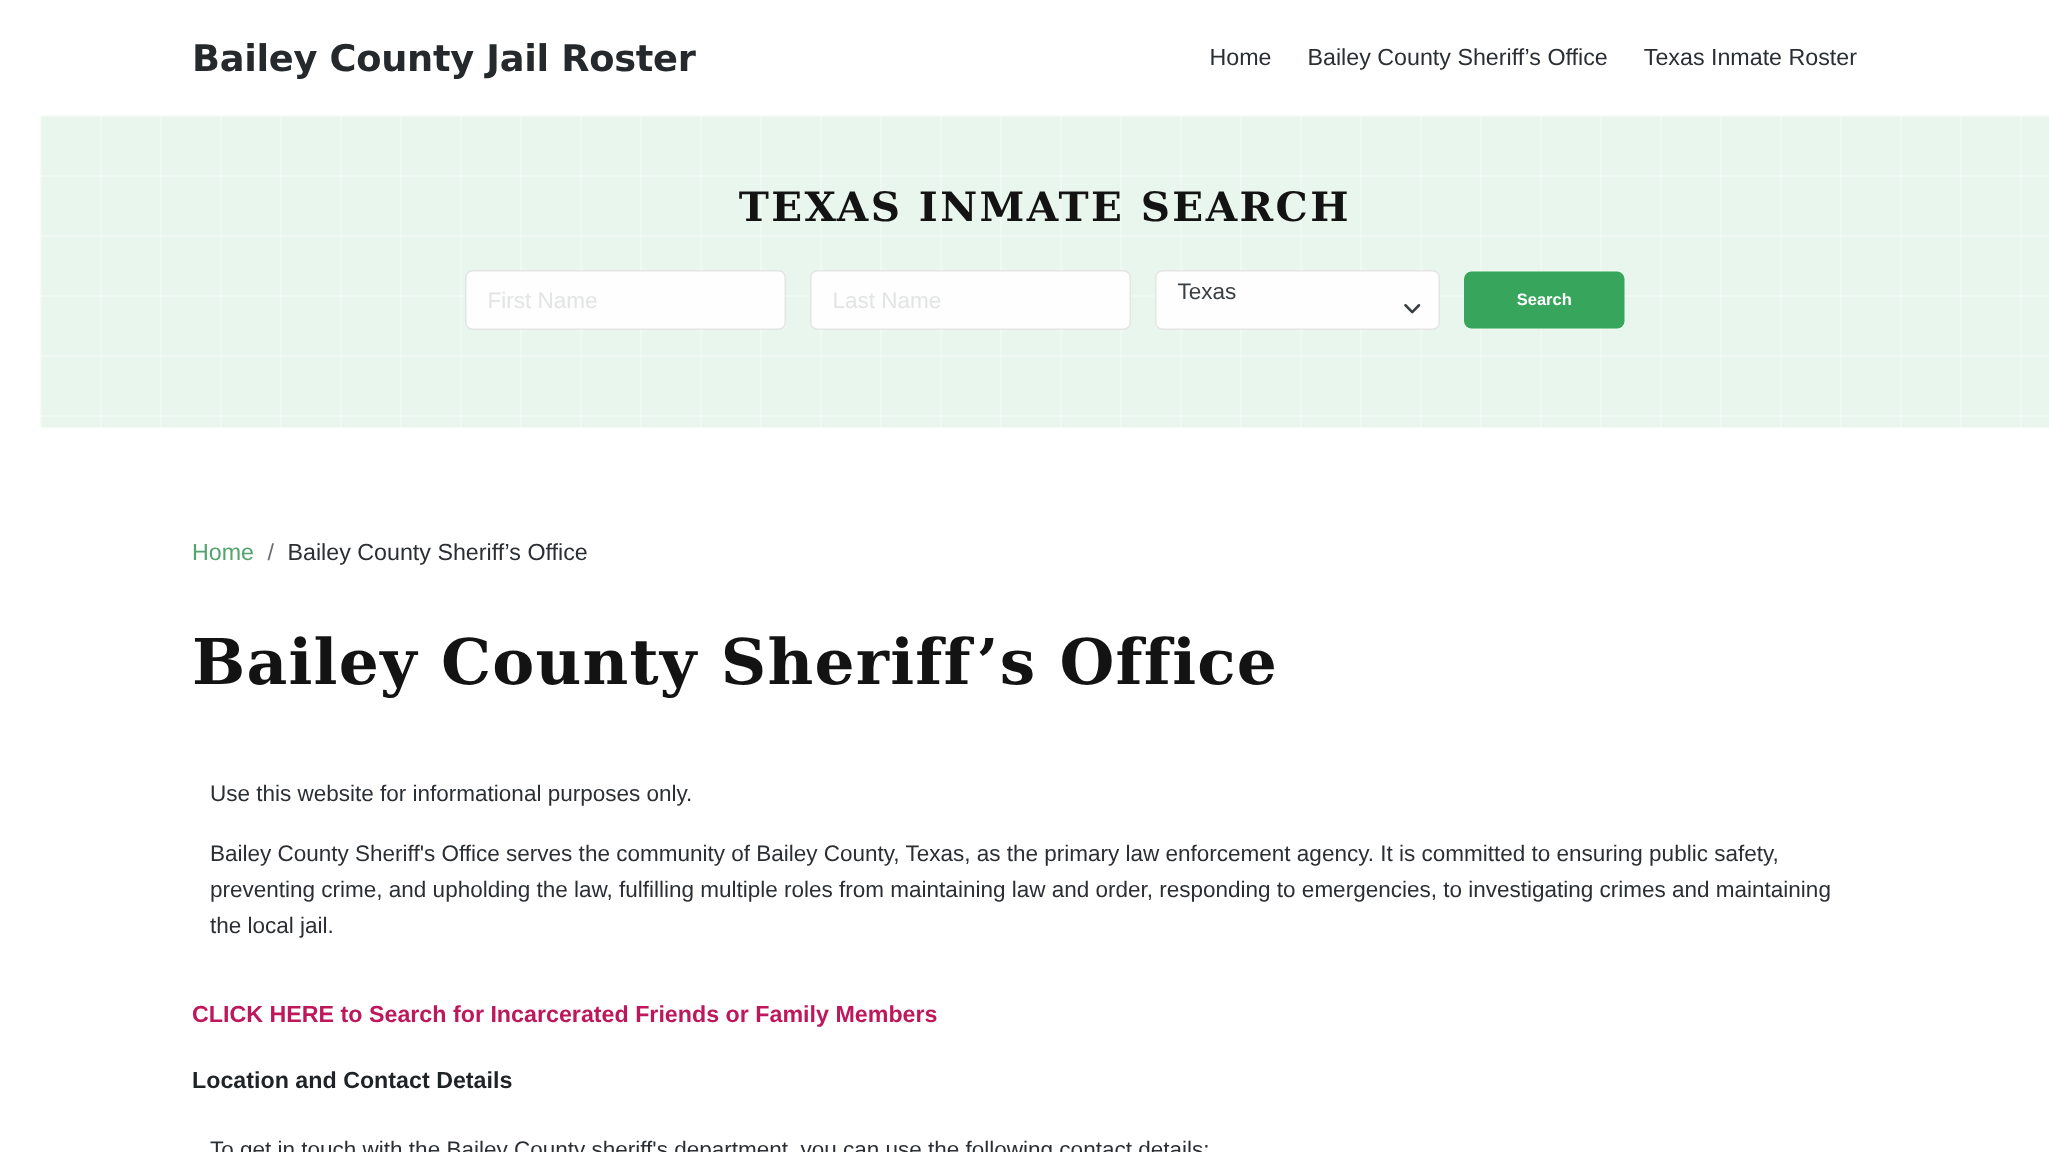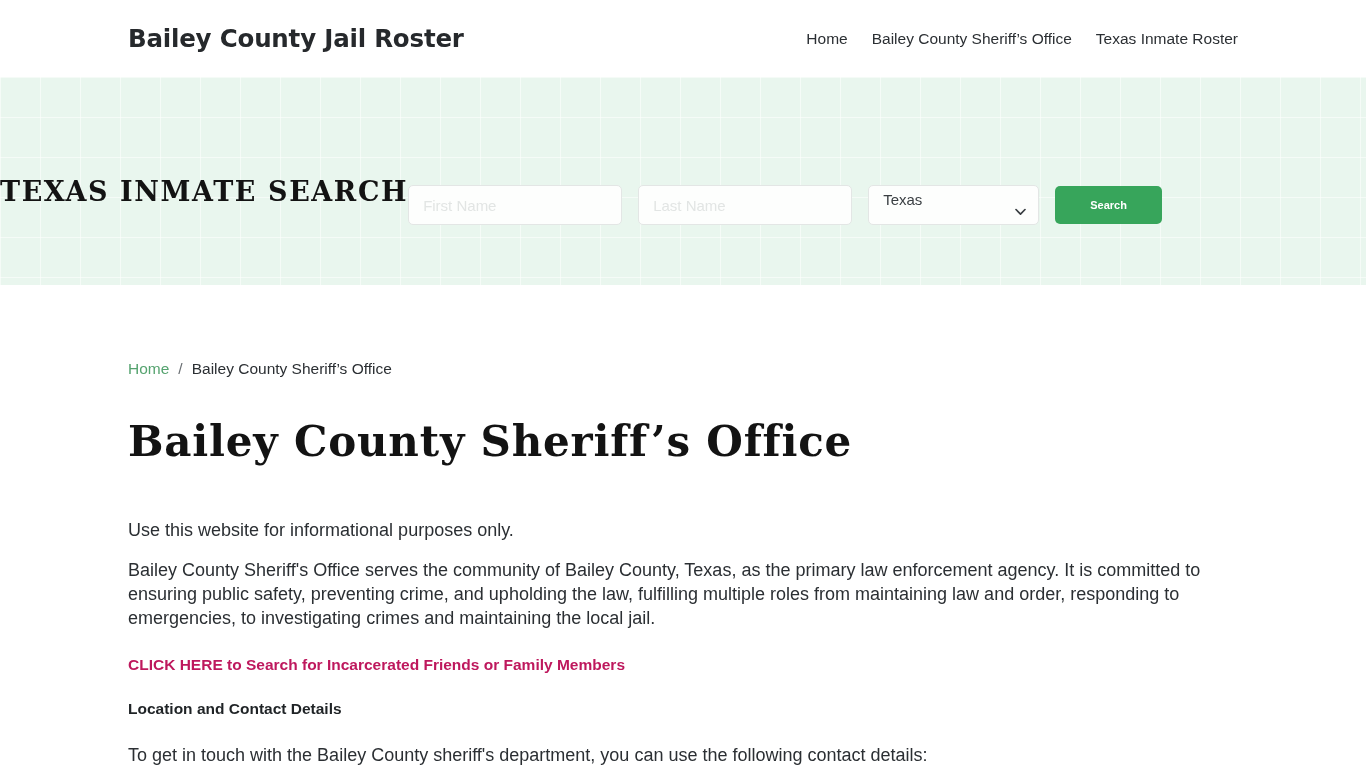--- a/index.html
+++ b/index.html
@@ -46,23 +46,24 @@
 
   
   .hero {
     height: 208px;
     background-color: #e9f6ee;
     background-image:
       linear-gradient(to right, rgba(255,255,255,.55) 1px, transparent 1px),
       linear-gradient(to bottom, rgba(255,255,255,.55) 1px, transparent 1px);
     background-size: 40px 40px;
     display: flex;
-    flex-direction: row;
+    flex-direction: column;
     align-items: center;
     padding-top: 48px;
+    margin-left: 27px;
   }
   .hero-title {
     font-family: "DejaVu Serif", serif;
     font-size: 27px;
     font-weight: 700;
     color: #131313;
     letter-spacing: 1.6px;
     margin: 0 0 28px 0;
     line-height: 1;
   }
@@ -79,21 +80,21 @@
     background: #fdfefd;
     padding: 0 14px;
     font-family: "Liberation Sans", sans-serif;
     font-size: 15px;
     color: #333;
     outline: none;
   }
   .search-field::placeholder { color: #e2e5e4; }
   .state-select-wrap { position: relative; }
   .state-select {
-    width: 171px;
+    width: 190px;
     height: 40px;
     border: 1px solid #e3e6e5;
     border-radius: 5px;
     background: #fdfefd;
     padding: 0 32px 12px 14px;
     font-family: "Liberation Sans", sans-serif;
     font-size: 15px;
     color: #3a3f43;
     appearance: none;
     -webkit-appearance: none;
@@ -146,24 +147,24 @@
     font-family: "DejaVu Serif", serif;
     font-size: 42px;
     font-weight: 700;
     color: #131313;
     letter-spacing: 0.8px;
     margin: 41px 0 0 0;
     line-height: 1.1;
   }
 
   .body-copy {
-    font-size: 18px;
+    font-size: 15px;
     line-height: 24px;
     color: #2b2f33;
-    margin: 0;
+    margin: 12px;
     max-width: 1092px;
   }
   .p-intro { margin-top: 53px; }
   .p-desc  { margin-top: 16px; }
 
   .cta-link {
     display: inline-block;
     margin-top: 24px;
     font-size: 15.5px;
     font-weight: 700;

